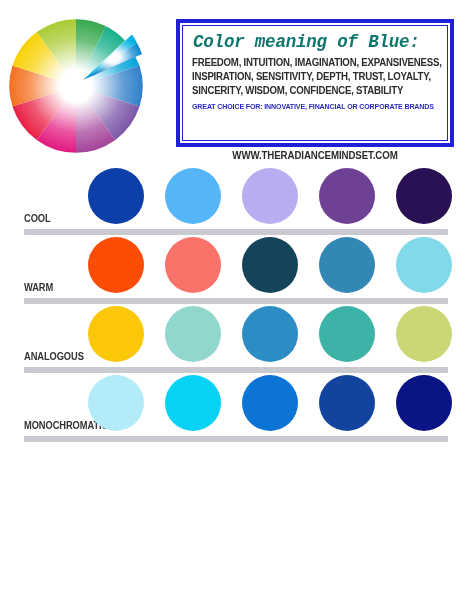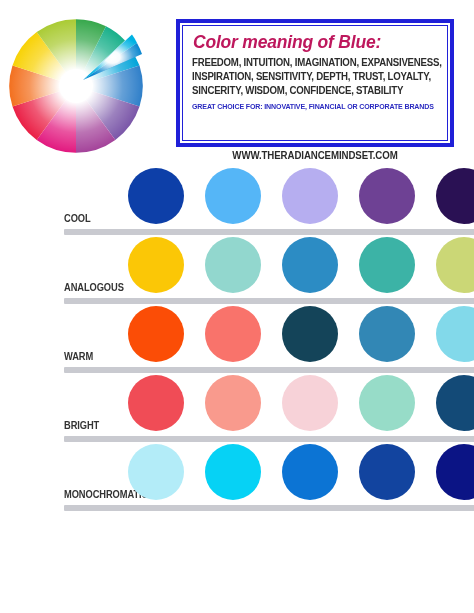--- a/index.html
+++ b/index.html
@@ -53,26 +53,26 @@
   }
   #info-card-inner {
     width: 100%;
     height: 100%;
     box-sizing: border-box;
     border: 1px solid #2020d8;
     background: #ffffff;
     padding: 7px 9px 4px 9px;
   }
   #card-headline {
-    font-family: Liberation Sans, sans-serif;
+    font-family: Liberation Mono, monospace;
     font-style: italic;
     font-weight: bold;
     font-size: 17.5px;
     line-height: 1.05;
-    color: #be185d;
+    color: #0f766e;
     letter-spacing: -0.2px;
     margin: 0 0 5px 1px;
     white-space: nowrap;
   }
   .card-body-line {
     font-family: "Liberation Sans", sans-serif;
     font-weight: bold;
     font-size: 10.4px;
     line-height: 13.6px;
     color: #2c2c2c;
@@ -108,21 +108,20 @@
     color: #2b2b2b;
     transform: scaleX(0.95);
   }
 
   
   #palette {
     position: absolute;
     left: 0;
     top: 166px;
     width: 422px;
-    padding-left: 40px;
   }
   .palette-row {
     position: relative;
     height: 69px;
     width: 474px;
   }
   .row-label {
     position: absolute;
     left: 24px;
     bottom: 11px;
@@ -230,54 +229,43 @@
       <div class="swatch s0" style="background: rgb(13, 63, 168);"></div>
       <div class="swatch s1" style="background: rgb(85, 182, 247);"></div>
       <div class="swatch s2" style="background: rgb(182, 174, 240);"></div>
       <div class="swatch s3" style="background: rgb(110, 65, 148);"></div>
       <div class="swatch s4" style="background: rgb(42, 17, 84);"></div>
     </div>
     <div class="row-divider" style="background: rgb(201, 202, 208);"></div>
   </div>
 
   <div class="palette-row">
+    <div class="row-label">WARM</div>
+    <div class="swatch-strip">
+      <div class="swatch s0" style="background: rgb(251, 77, 6);"></div>
+      <div class="swatch s1" style="background: rgb(249, 115, 107);"></div>
+      <div class="swatch s2" style="background: rgb(20, 68, 89);"></div>
+      <div class="swatch s3" style="background: rgb(50, 135, 181);"></div>
+      <div class="swatch s4" style="background: rgb(130, 217, 234);"></div>
+    </div>
+    <div class="row-divider" style="background: rgb(201, 202, 208);"></div>
+  </div>
+
+  <div class="palette-row">
     <div class="row-label">ANALOGOUS</div>
     <div class="swatch-strip">
       <div class="swatch s0" style="background: rgb(251, 199, 6);"></div>
       <div class="swatch s1" style="background: rgb(146, 215, 206);"></div>
       <div class="swatch s2" style="background: rgb(44, 140, 196);"></div>
       <div class="swatch s3" style="background: rgb(60, 179, 166);"></div>
       <div class="swatch s4" style="background: rgb(203, 215, 118);"></div>
     </div>
     <div class="row-divider" style="background: rgb(201, 202, 208);"></div>
   </div>
 
-  <div class="palette-row">
-    <div class="row-label">WARM</div>
-    <div class="swatch-strip">
-      <div class="swatch s0" style="background: rgb(251, 77, 6);"></div>
-      <div class="swatch s1" style="background: rgb(249, 115, 107);"></div>
-      <div class="swatch s2" style="background: rgb(20, 68, 89);"></div>
-      <div class="swatch s3" style="background: rgb(50, 135, 181);"></div>
-      <div class="swatch s4" style="background: rgb(130, 217, 234);"></div>
-    </div>
-    <div class="row-divider" style="background: rgb(201, 202, 208);"></div>
-  </div>
-
-  <div class="palette-row">
-    <div class="row-label">BRIGHT</div>
-    <div class="swatch-strip">
-      <div class="swatch s0" style="background: rgb(240, 76, 86);"></div>
-      <div class="swatch s1" style="background: rgb(249, 154, 141);"></div>
-      <div class="swatch s2" style="background: rgb(247, 210, 216);"></div>
-      <div class="swatch s3" style="background: rgb(151, 220, 200);"></div>
-      <div class="swatch s4" style="background: rgb(19, 74, 119);"></div>
-    </div>
-    <div class="row-divider" style="background: rgb(201, 202, 208);"></div>
-  </div>
 
   <div class="palette-row">
     <div class="row-label">MONOCHROMATIC</div>
     <div class="swatch-strip">
       <div class="swatch s0" style="background: rgb(179, 236, 248);"></div>
       <div class="swatch s1" style="background: rgb(6, 210, 245);"></div>
       <div class="swatch s2" style="background: rgb(12, 116, 212);"></div>
       <div class="swatch s3" style="background: rgb(18, 68, 159);"></div>
       <div class="swatch s4" style="background: rgb(11, 20, 133);"></div>
     </div>

